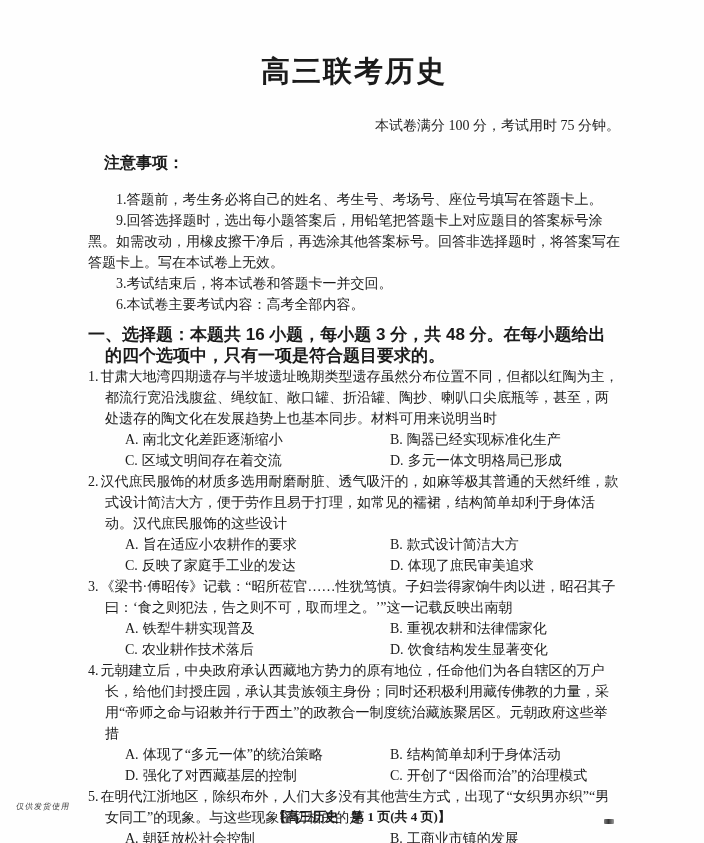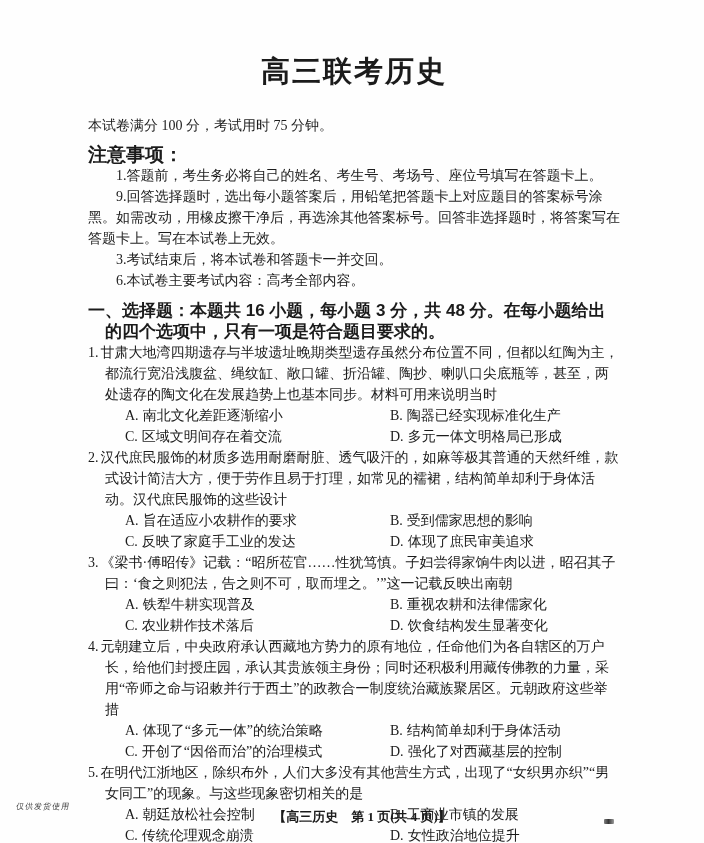--- a/index.html
+++ b/index.html
@@ -21,28 +21,28 @@
   .title {
     margin: 4px;
     text-align: center;
     font-family: "Liberation Sans", "DejaVu Sans", sans-serif;
     font-weight: bold;
     font-size: 29px;
     line-height: 34px;
     letter-spacing: 2px;
   }
   .subtitle {
-    margin: 27px 0 8px 0;
-    text-align: left;
+    margin: 27px 0 0 0;
+    text-align: right;
   }
   .notes-heading {
-    margin: 0;
+    margin: 16px;
     font-family: "Liberation Sans", "DejaVu Sans", sans-serif;
     font-weight: bold;
-    font-size: 19px;
+    font-size: 16px;
     line-height: 21px;
   }
   .note {
     margin: 0;
     text-indent: 2em;
   }
   .section-heading {
     margin: 9px 0 0 0;
     font-family: "Liberation Sans", "DejaVu Sans", sans-serif;
     font-weight: bold;
@@ -122,43 +122,43 @@
         <div class="option"><span class="olabel">B.</span><span>陶器已经实现标准化生产</span></div>
         <div class="option"><span class="olabel">C.</span><span>区域文明间存在着交流</span></div>
         <div class="option"><span class="olabel">D.</span><span>多元一体文明格局已形成</span></div>
       </div>
     </div>
 
     <div class="question">
       <p class="stem"><span class="qnum">2.</span><span>汉代庶民服饰的材质多选用耐磨耐脏、透气吸汗的，如麻等极其普通的天然纤维，款式设计简洁大方，便于劳作且易于打理，如常见的襦裙，结构简单却利于身体活动。汉代庶民服饰的这些设计</span></p>
       <div class="options">
         <div class="option"><span class="olabel">A.</span><span>旨在适应小农耕作的要求</span></div>
-        <div class="option"><span class="olabel">B.</span><span>受到儒家思想的影响</span></div>
+        <div class="option"><span class="olabel">B.</span><span>款式设计简洁大方</span></div>
         <div class="option"><span class="olabel">C.</span><span>反映了家庭手工业的发达</span></div>
         <div class="option"><span class="olabel">D.</span><span>体现了庶民审美追求</span></div>
       </div>
     </div>
 
     <div class="question">
       <p class="stem"><span class="qnum">3.</span><span>《梁书·傅昭传》记载：“昭所莅官……性犹笃慎。子妇尝得家饷牛肉以进，昭召其子曰：‘食之则犯法，告之则不可，取而埋之。’”这一记载反映出南朝</span></p>
       <div class="options">
         <div class="option"><span class="olabel">A.</span><span>铁犁牛耕实现普及</span></div>
         <div class="option"><span class="olabel">B.</span><span>重视农耕和法律儒家化</span></div>
         <div class="option"><span class="olabel">C.</span><span>农业耕作技术落后</span></div>
         <div class="option"><span class="olabel">D.</span><span>饮食结构发生显著变化</span></div>
       </div>
     </div>
 
     <div class="question">
       <p class="stem"><span class="qnum">4.</span><span>元朝建立后，中央政府承认西藏地方势力的原有地位，任命他们为各自辖区的万户长，给他们封授庄园，承认其贵族领主身份；同时还积极利用藏传佛教的力量，采用“帝师之命与诏敕并行于西土”的政教合一制度统治藏族聚居区。元朝政府这些举措</span></p>
       <div class="options">
         <div class="option"><span class="olabel">A.</span><span>体现了“多元一体”的统治策略</span></div>
         <div class="option"><span class="olabel">B.</span><span>结构简单却利于身体活动</span></div>
+        <div class="option"><span class="olabel">D.</span><span>强化了对西藏基层的控制</span></div>
         <div class="option"><span class="olabel">C.</span><span>开创了“因俗而治”的治理模式</span></div>
-        <div class="option"><span class="olabel">D.</span><span>强化了对西藏基层的控制</span></div>
       </div>
     </div>
 
     <div class="question">
       <p class="stem"><span class="qnum">5.</span><span>在明代江浙地区，除织布外，人们大多没有其他营生方式，出现了“女织男亦织”“男女同工”的现象。与这些现象密切相关的是</span></p>
       <div class="options">
         <div class="option"><span class="olabel">A.</span><span>朝廷放松社会控制</span></div>
         <div class="option"><span class="olabel">B.</span><span>工商业市镇的发展</span></div>
         <div class="option"><span class="olabel">C.</span><span>传统伦理观念崩溃</span></div>
         <div class="option"><span class="olabel">D.</span><span>女性政治地位提升</span></div>

